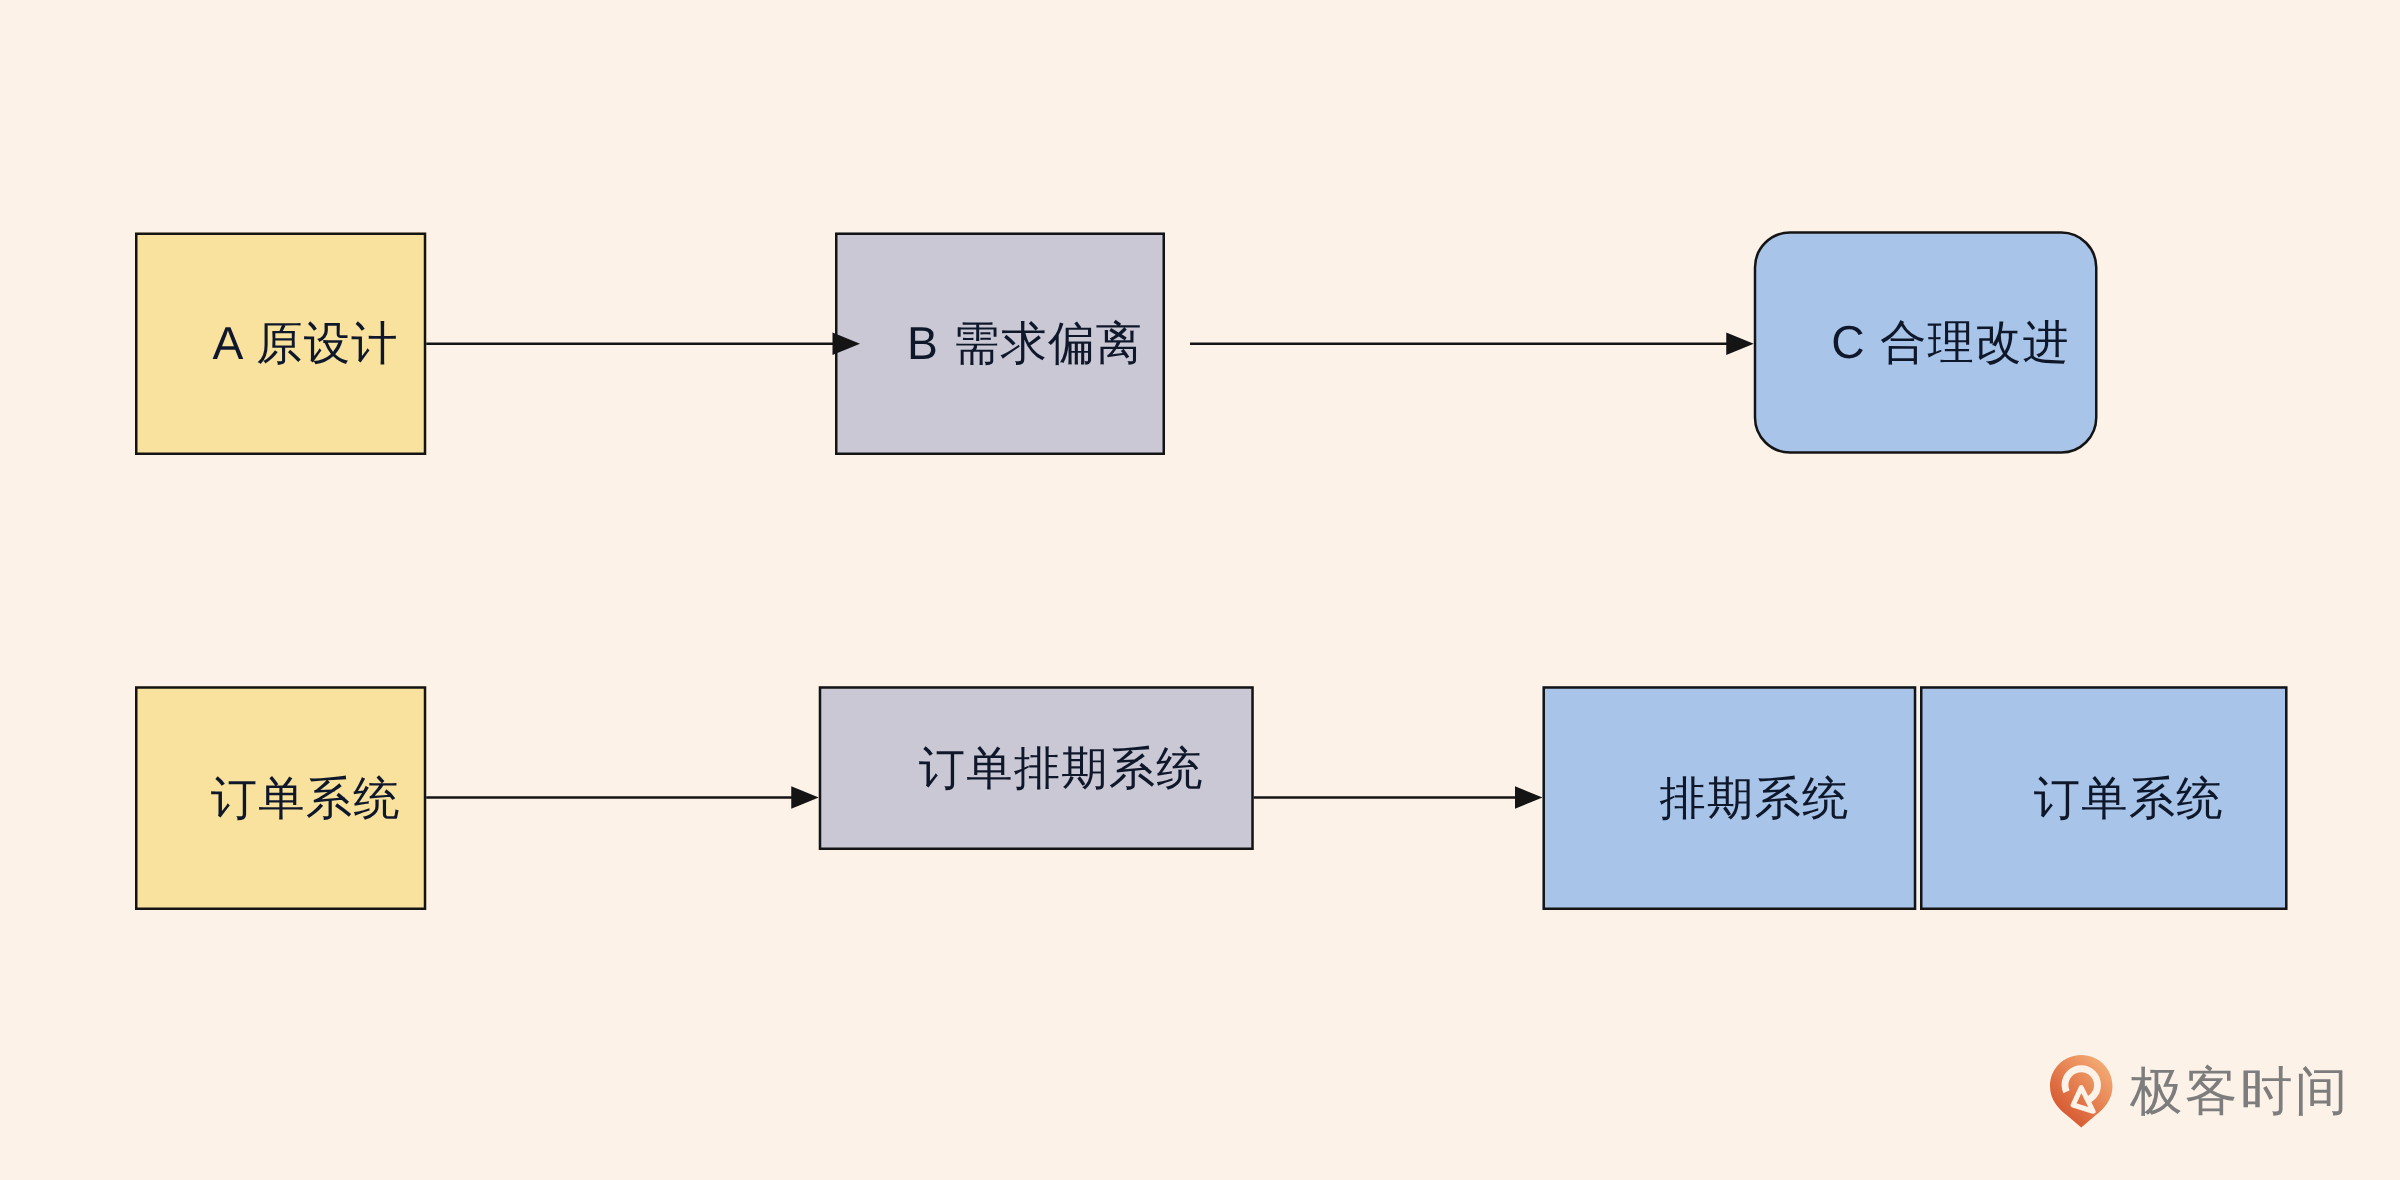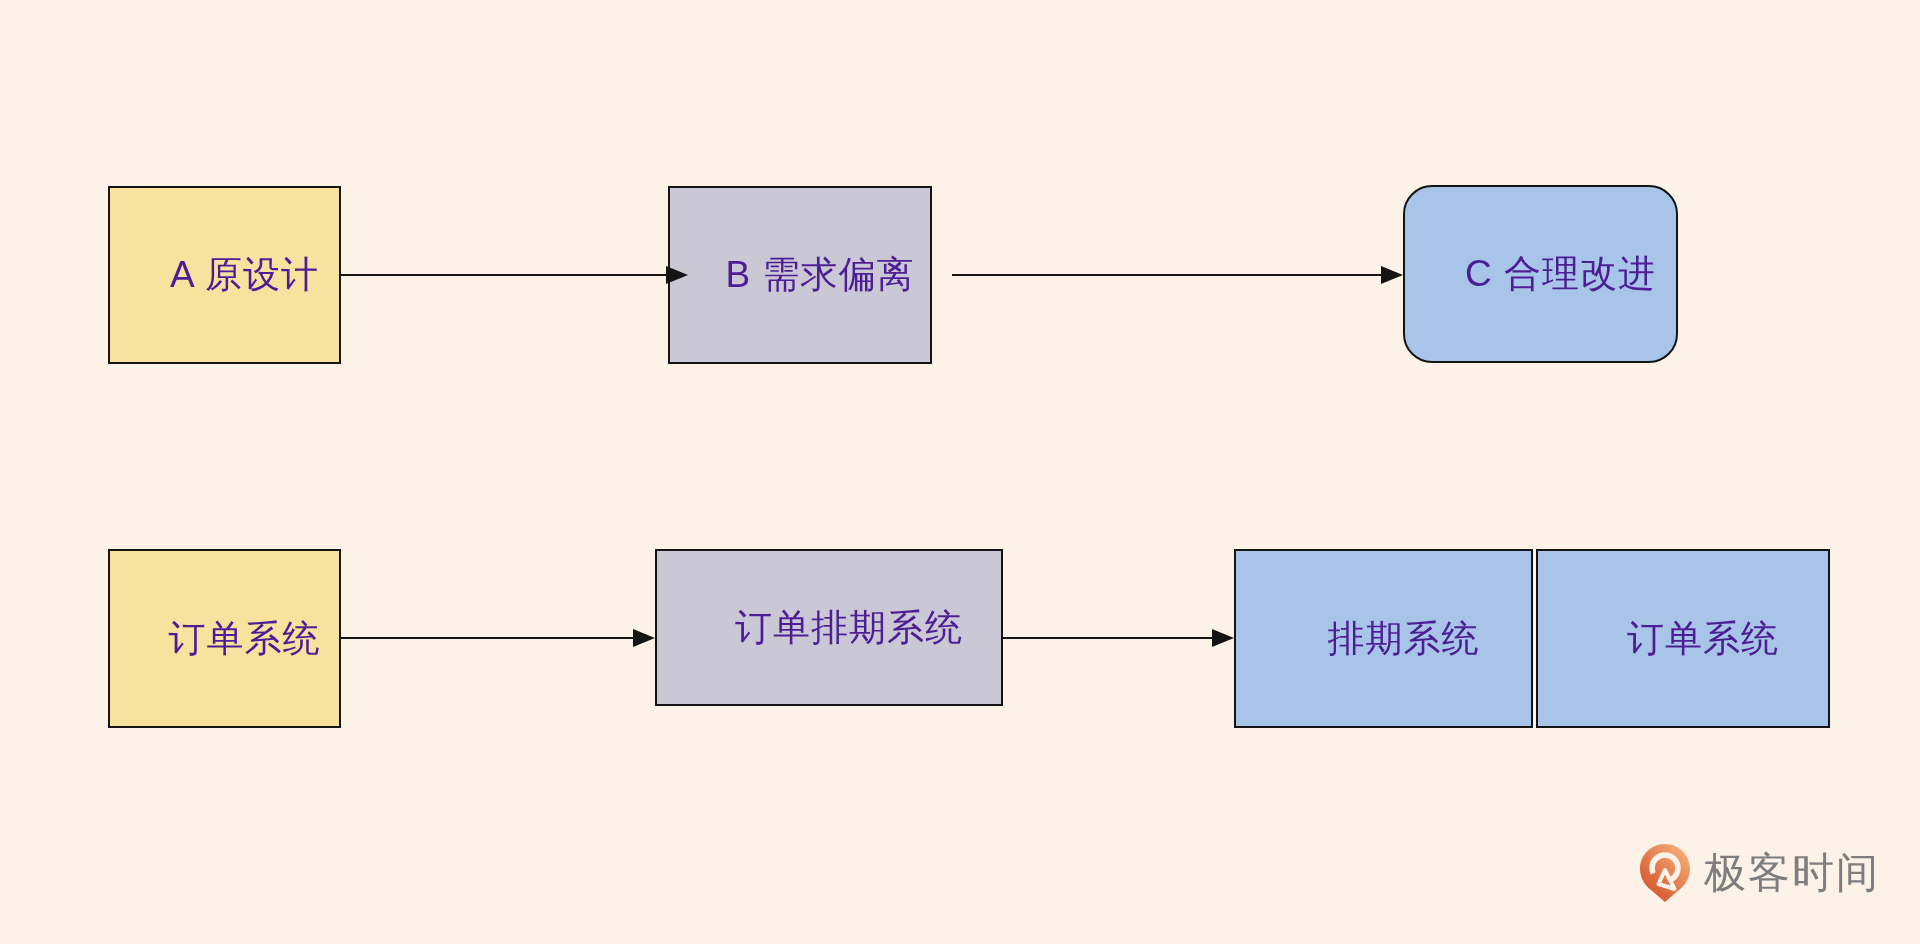--- a/index.html
+++ b/index.html
@@ -16,31 +16,31 @@
   .node {
     position: absolute;
     box-sizing: border-box;
     border: 2px solid #141414;
     display: flex;
     align-items: center;
     justify-content: center;
   }
   .node-label {
     font-size: 37px;
-    color: #4c1d95;
+    color: #0f172a;
     letter-spacing: 1px;
     white-space: nowrap;
     margin-left: 40px;
   }
   
   .node-a        { left: 108px;  top: 186px; width: 233px; height: 178px; }
   .node-b        { left: 668px;  top: 186px; width: 264px; height: 178px; }
   .node-c        { left: 1403px; top: 185px; width: 275px; height: 178px; border-radius: 29px; }
   .node-order    { left: 108px;  top: 549px; width: 233px; height: 179px; }
-  .node-osched   { left: 655px;  top: 549px; width: 348px; height: 157px; }
+  .node-osched   { left: 655px;  top: 549px; width: 348px; height: 131px; }
   .node-sched2   { left: 1234px; top: 549px; width: 299px; height: 179px; }
   .node-order2   { left: 1536px; top: 549px; width: 294px; height: 179px; }
 
   .arrow { position: absolute; height: 0; }
   .arrow .shaft {
     position: absolute;
     left: 0; right: 18px; top: -1px;
     border-top: 2px solid #141414;
   }
   .arrow .head {

